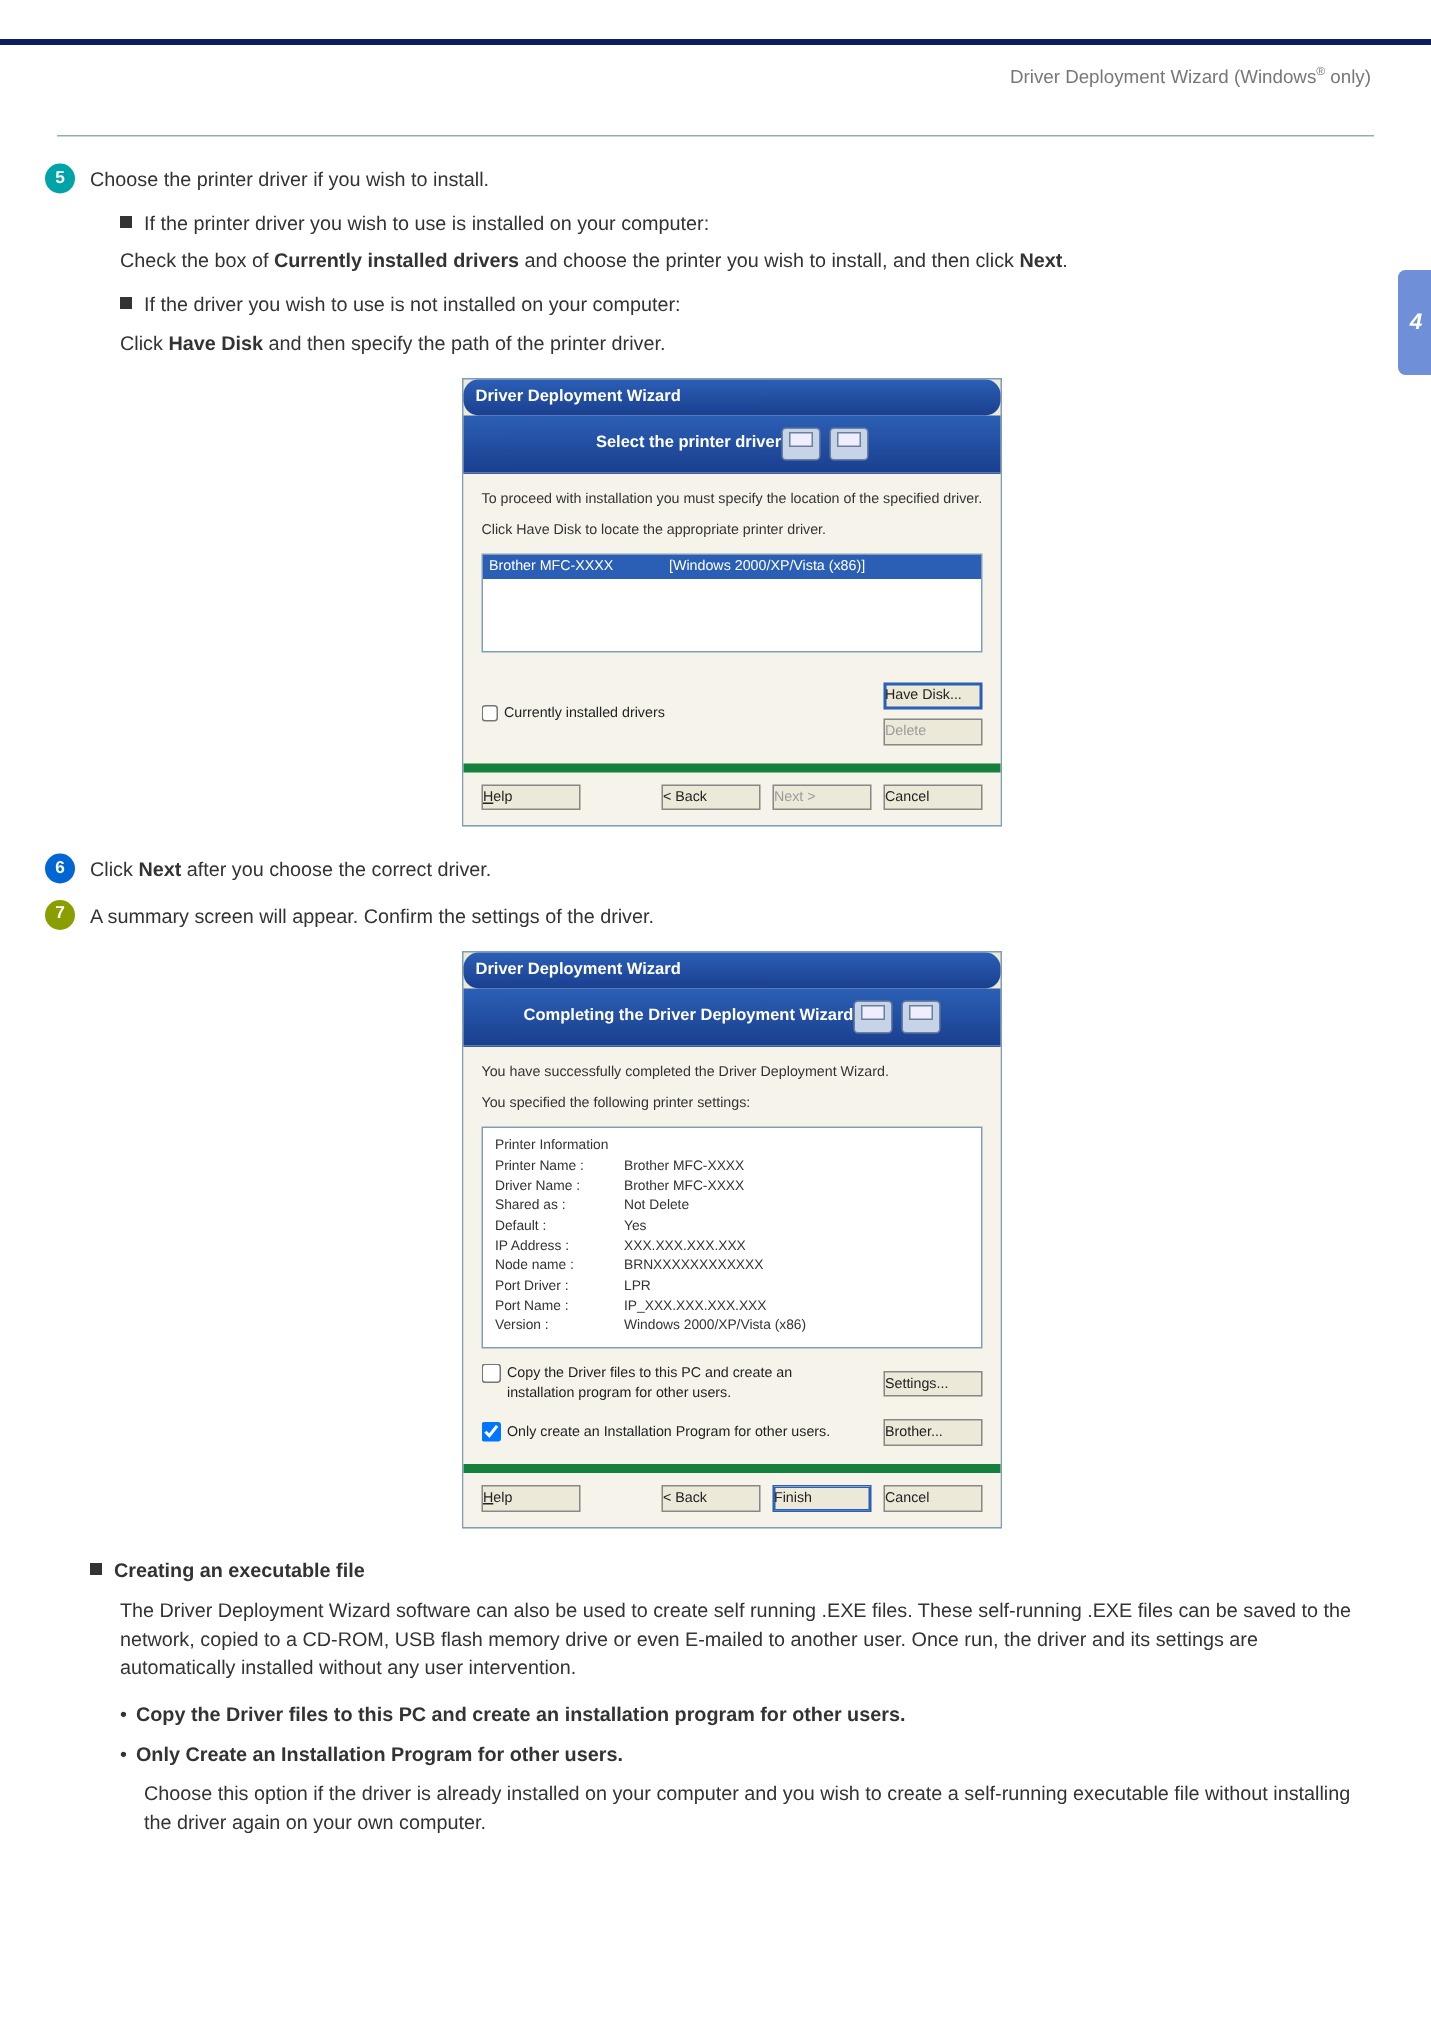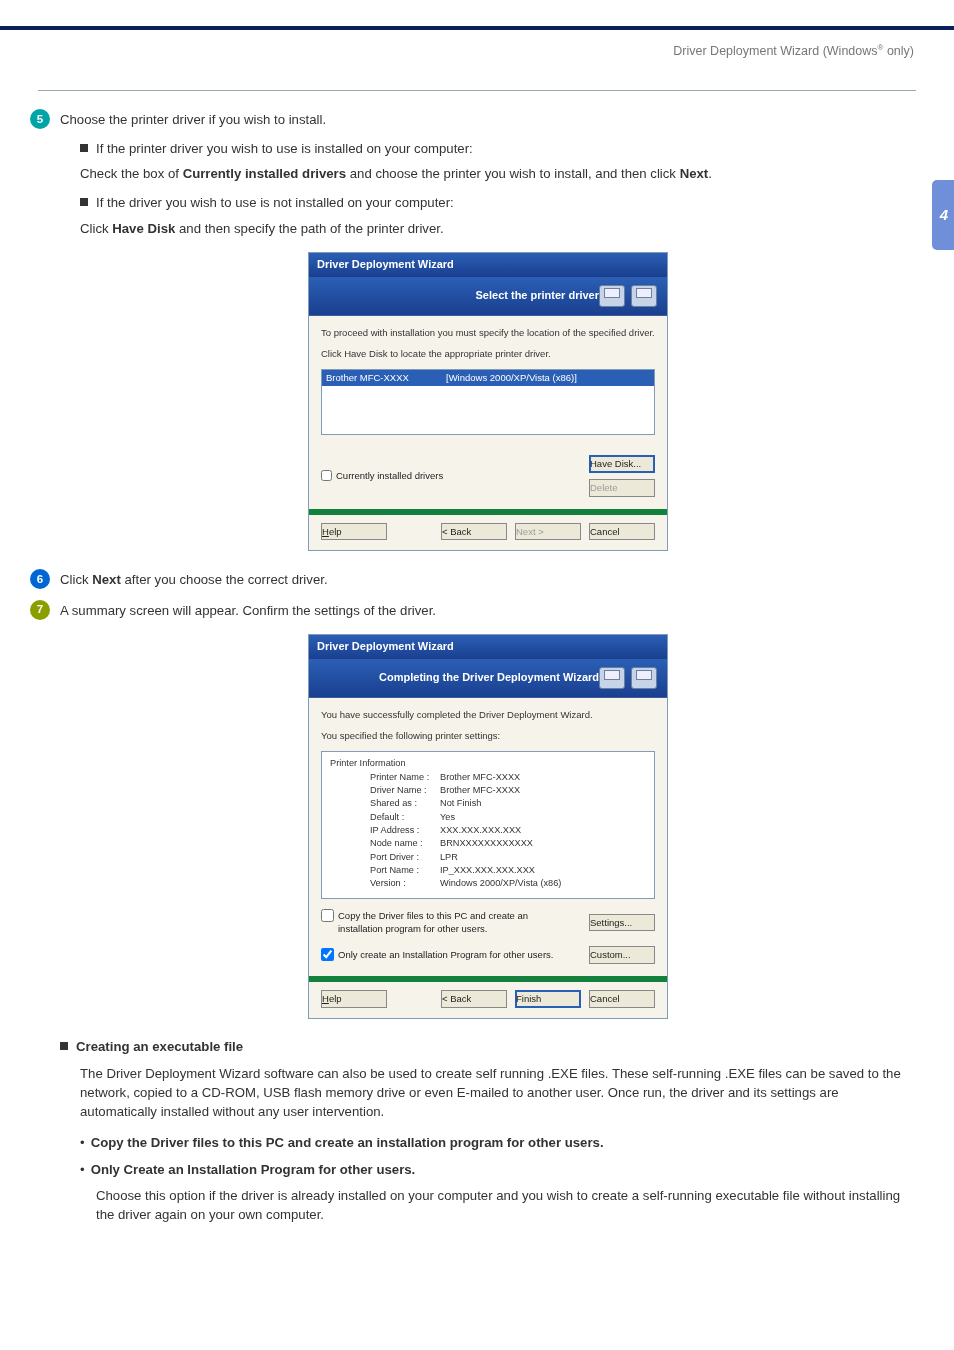--- a/index.html
+++ b/index.html
@@ -69,27 +69,28 @@
     font-size: 10px;
     color: #222;
     font-family: Tahoma, Arial, sans-serif;
   }
   .dlg-title {
     background: linear-gradient(#2b5fb5, #1a3f8f);
     color: #fff;
     padding: 4px 8px;
     font-weight: bold;
     font-size: 11px;
+    border-radius: 10px;
   }
   .dlg-banner {
     background: linear-gradient(#2b5fb5, #1a3f8f);
     color: #fff;
     padding: 8px 10px;
     display: flex;
-    justify-content: flex-end;
+    justify-content: center;
     align-items: center;
     border-bottom: 1px solid #3a5fa0;
   }
   .dlg-banner .bt { font-weight: bold; font-size: 11px; }
   .icons { display: flex; gap: 6px; }
   .printer-icon {
     width: 26px; height: 22px; position: relative;
   }
   .printer-icon::before {
     content: ""; position: absolute; inset: 0;
@@ -125,21 +126,21 @@
     display: flex; justify-content: space-between; align-items: center;
     border-top: 6px solid #15803d;
   }
   .ftrbtns { display: flex; gap: 8px; }
 
   .settings-box {
     border: 1px solid #7f9db9; background: #fff; padding: 5px 8px 7px 8px;
     font-size: 9.2px; color: #333; margin-top: 4px;
   }
   .settings-box .line { display: flex; }
-  .settings-box .lbl { width: 70px; margin-left: 40px; }
+  .settings-box .lbl { width: 86px; }
   .opt-row { display: flex; align-items: center; justify-content: space-between; margin-top: 10px; font-size: 9.5px; }
   .opt-row .cb2 { display: flex; align-items: flex-start; gap: 4px; max-width: 250px; }
   .underline-txt { text-decoration: underline; }
 
   .h3 { margin: 16px 0 8px 0; font-weight: bold; font-size: 13.2px; }
   .h3 .sq { vertical-align: 1px; }
   .para { margin: 0 0 12px 20px; }
   .bullet { margin: 8px 0 6px 20px; }
   .bullet-dot { display: inline-block; margin-right: 6px; }
   .sub-para { margin: 4px 0 14px 36px; }
@@ -244,21 +245,21 @@
             <div class="line">
               <div class="lbl">Printer Name :</div>
               <div>Brother  MFC-XXXX</div>
             </div>
             <div class="line">
               <div class="lbl">Driver Name :</div>
               <div>Brother  MFC-XXXX</div>
             </div>
             <div class="line">
               <div class="lbl">Shared as :</div>
-              <div>Not Finish</div>
+              <div>Not Delete</div>
             </div>
             <div class="line">
               <div class="lbl">Default :</div>
               <div>Yes</div>
             </div>
             <div class="line">
               <div class="lbl">IP Address :</div>
               <div>XXX.XXX.XXX.XXX</div>
             </div>
             <div class="line">
@@ -284,21 +285,21 @@
           <input type="checkbox" style="">
           <span>Copy the Driver files to this PC and create an installation program for other users.</span>
         </label>
         <div class="winbtn">Settings...</div>
       </div>
       <div class="opt-row">
         <label class="cb2">
           <input type="checkbox" checked="" style="">
           <span>Only create an Installation Program for other users.</span>
         </label>
-        <div class="winbtn">Custom...</div>
+        <div class="winbtn">Brother...</div>
       </div>
     </div>
     <div class="dlg-footer">
       <div class="winbtn"><span class="underline-txt">H</span><span>elp</span></div>
       <div class="ftrbtns">
         <div class="winbtn">&lt; Back</div>
         <div class="winbtn focus">Finish</div>
         <div class="winbtn">Cancel</div>
       </div>
     </div>

